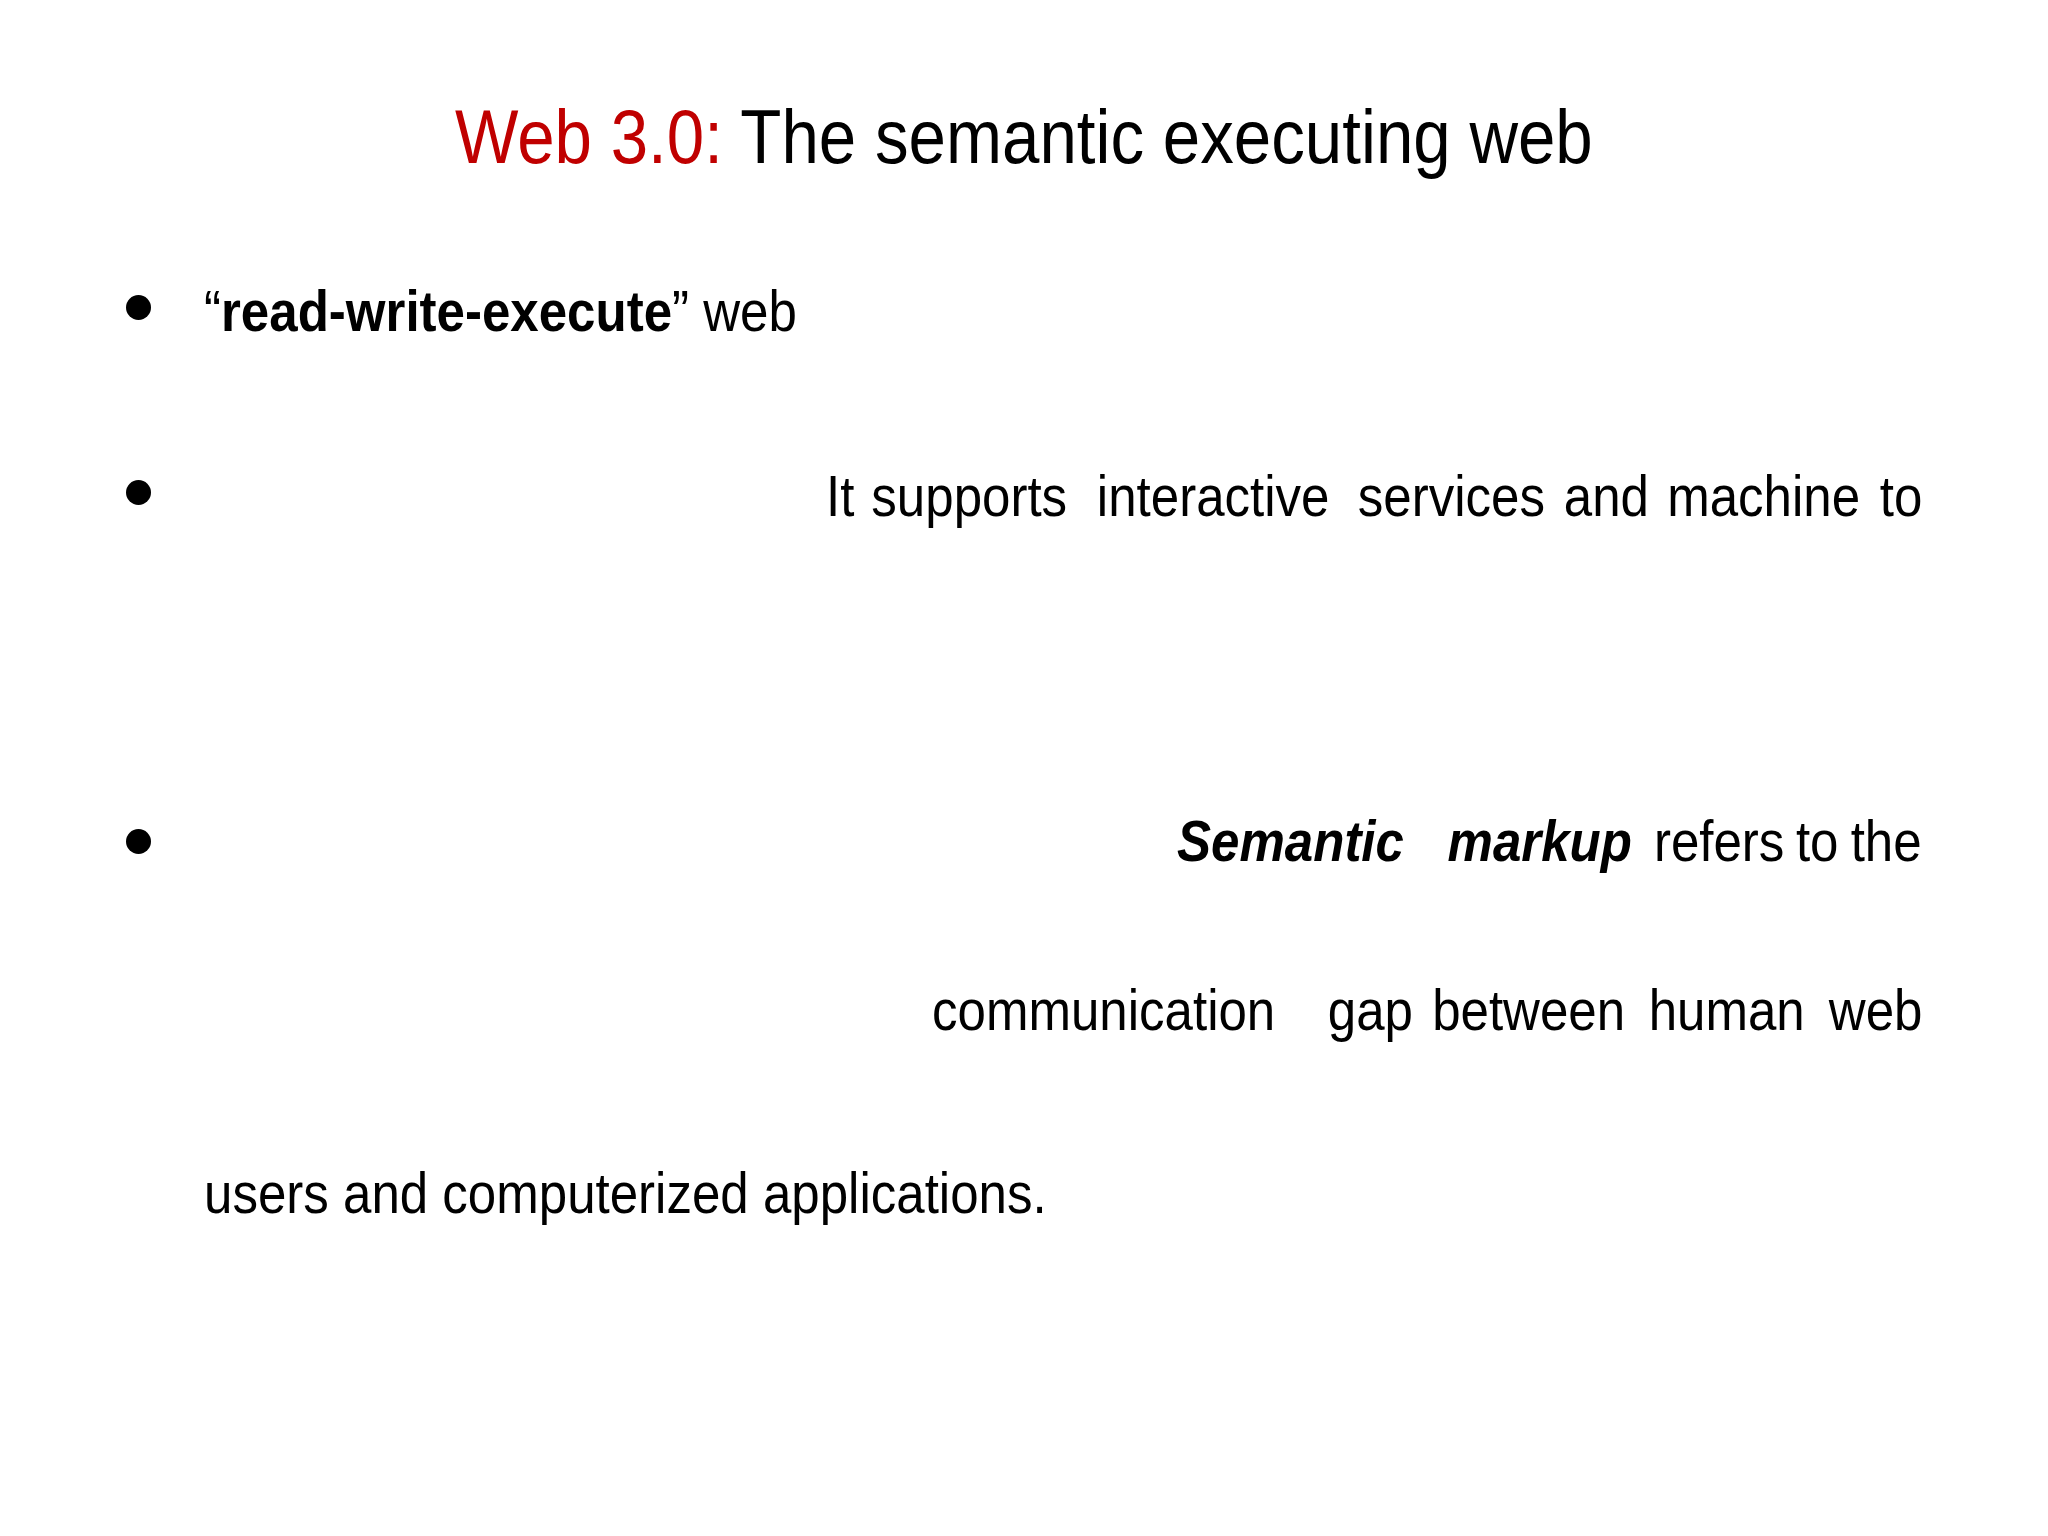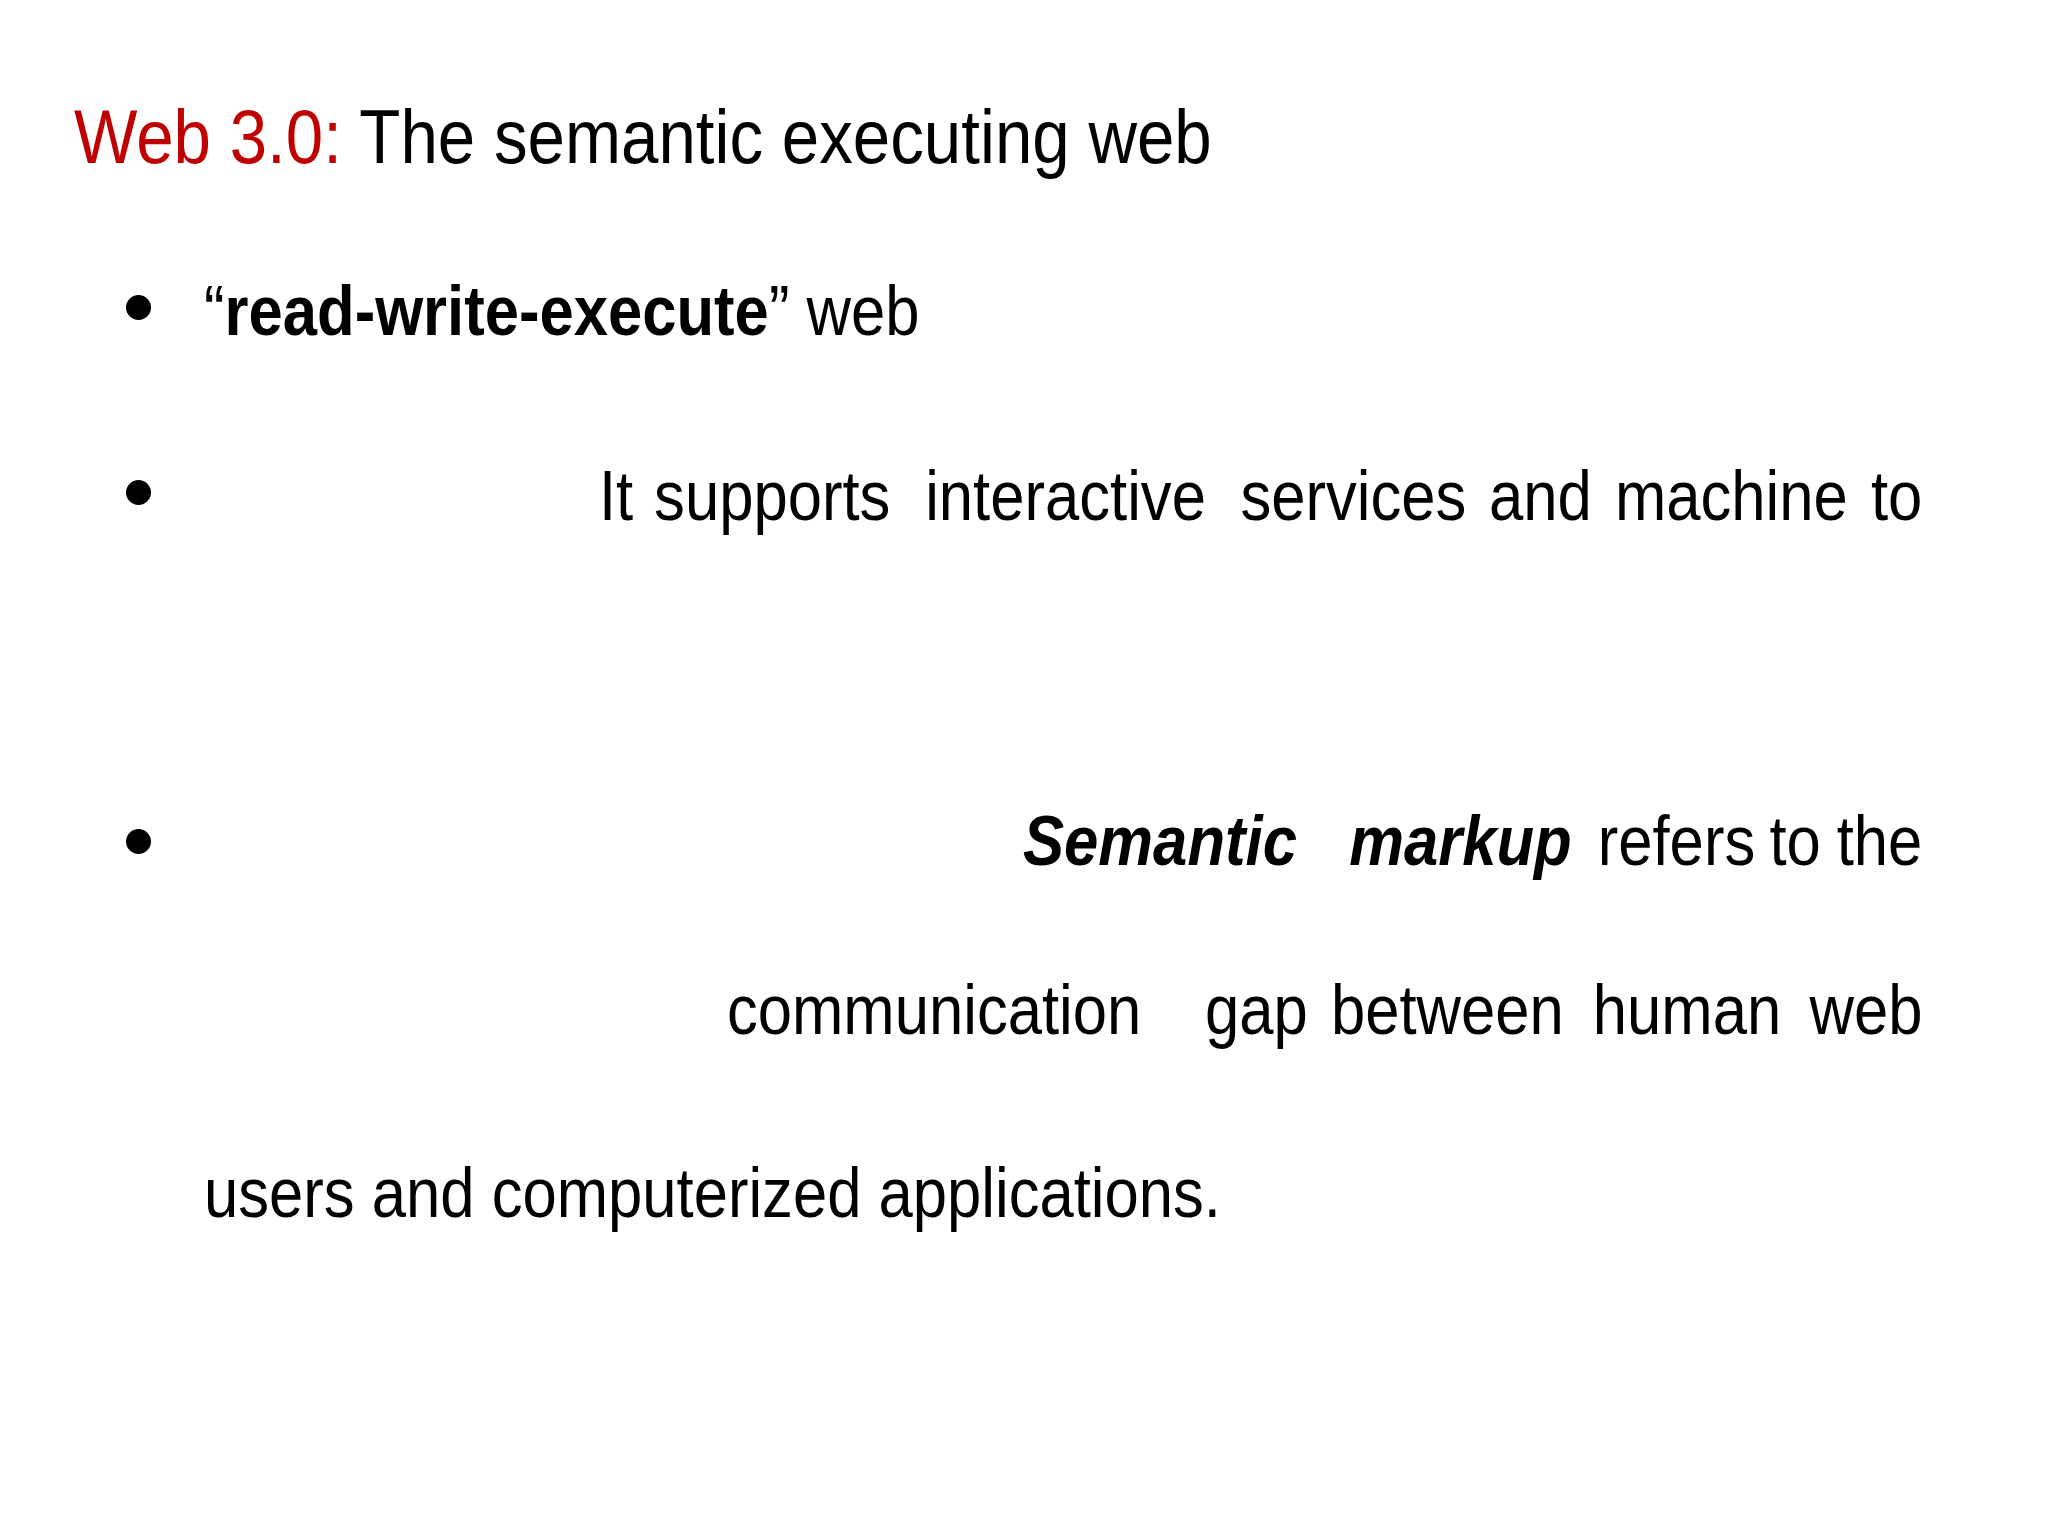--- a/index.html
+++ b/index.html
@@ -22,38 +22,39 @@
     height: 1536px;
     background: #ffffff;
   }
   
   .title {
     position: absolute;
     left: 0;
     width: 2048px;
     top: 92px;
     height: 90px;
+    text-align: center;
     font-size: 76px;
     line-height: 90px;
     white-space: nowrap;
   }
   .title-inner {
     display: inline-block;
     transform: scaleX(0.885);
     transform-origin: center center;
   }
   .title-accent { color: #C00000; }
   .title-rest { color: #000000; }
 
   
   .line {
     position: absolute;
     left: 204px;
     height: 100px;
-    font-size: 70px;
+    font-size: 58px;
     line-height: 100px;
     white-space: nowrap;
   }
   .line .cond {
     display: inline-block;
     transform: scaleX(0.88);
     transform-origin: left center;
   }
   .justify {
     width: 1718px;

